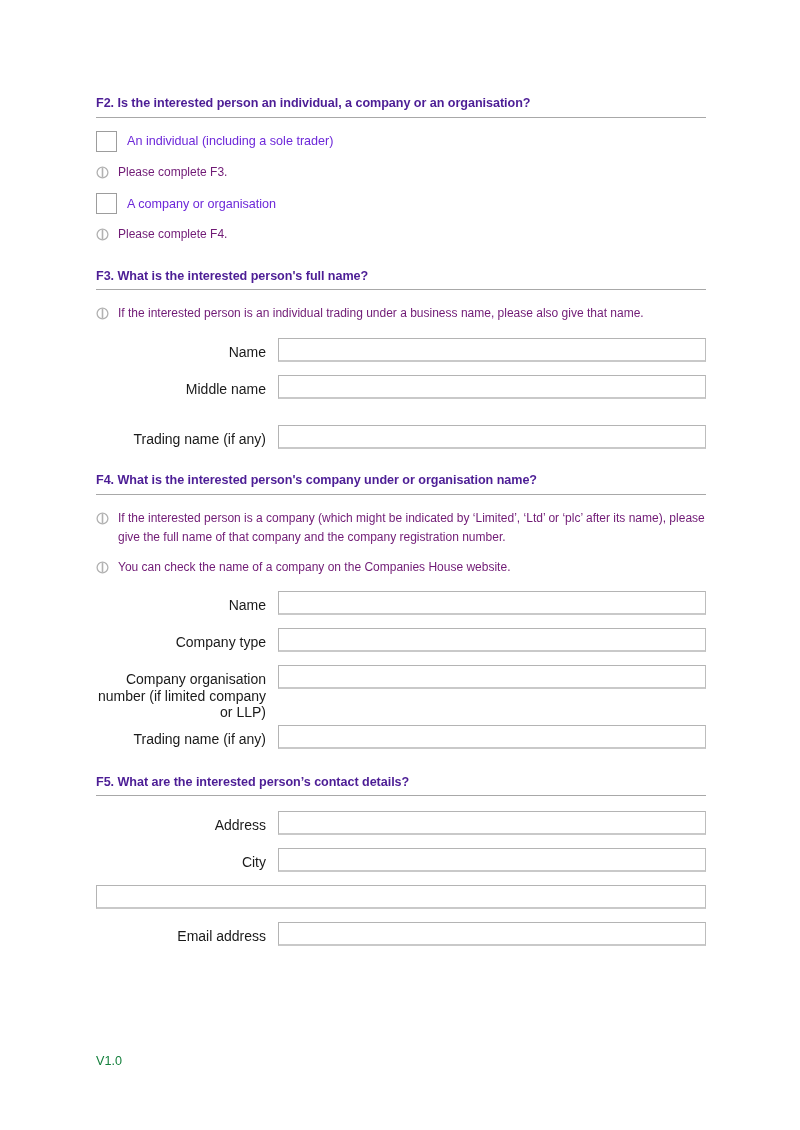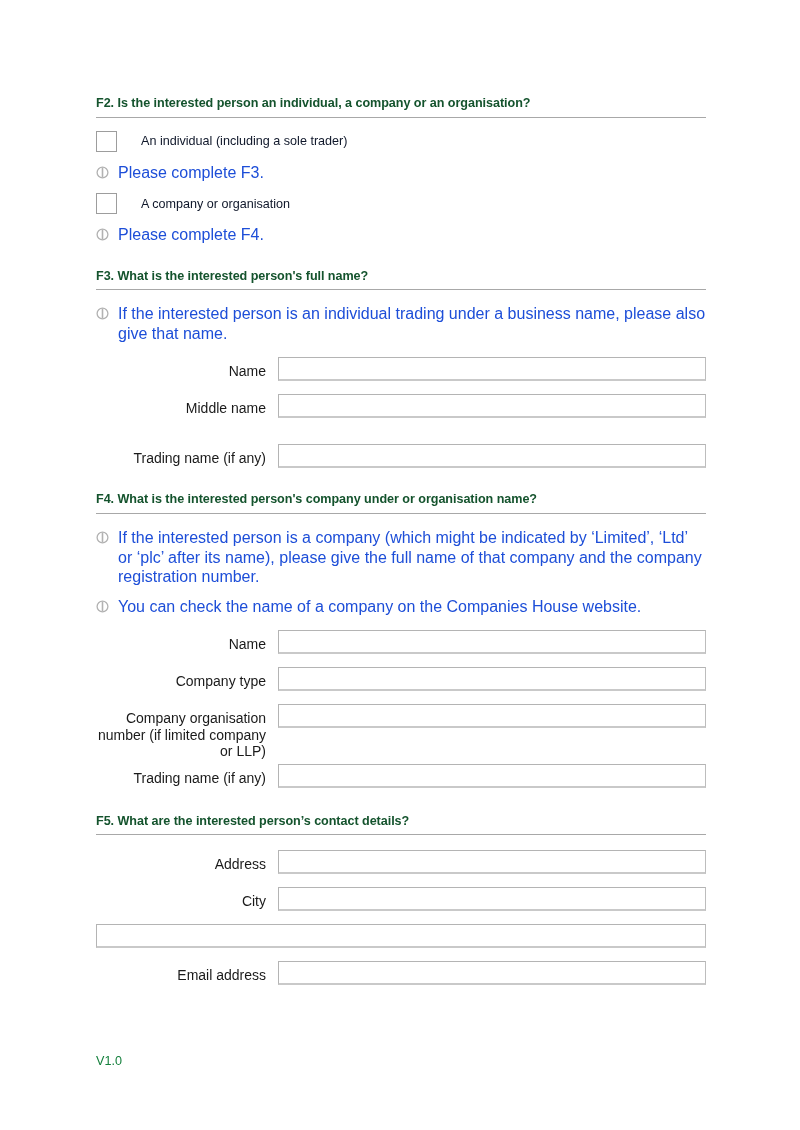--- a/index.html
+++ b/index.html
@@ -21,33 +21,33 @@
     box-sizing: border-box;
     padding: 96px 94px 0 96px;
     background: #ffffff;
   }
 
   
   .section { width: 610px; }
   .section-heading {
     font-size: 12.6px;
     font-weight: bold;
-    color: #14532d;
+    color: #4c1d95;
     letter-spacing: -0.05px;
     padding-bottom: 5px;
     border-bottom: 1.5px solid #a8a8a8;
     line-height: 1.25;
   }
 
   
   .hint {
     display: flex;
     align-items: flex-start;
-    color: #1d4ed8;
-    font-size: 16px;
+    color: #701a75;
+    font-size: 12px;
     line-height: 19.5px;
   }
   .hint-icon {
     flex: 0 0 auto;
     width: 13px;
     height: 13px;
     margin-top: 3px;
     margin-right: 9px;
     position: relative;
   }
@@ -63,23 +63,22 @@
     width: 21px;
     height: 21px;
     box-sizing: border-box;
     border: 1.5px solid #9d9d9d;
     background: #ffffff;
     flex: 0 0 auto;
     margin-right: 10px;
   }
   .checkbox-label {
     font-size: 12.6px;
-    color: #0f172a;
+    color: #6d28d9;
     line-height: 1.3;
-    margin-left: 14px;
   }
 
   
   .field-row {
     display: flex;
     align-items: flex-start;
   }
   .field-label {
     width: 170px;
     flex: 0 0 auto;

